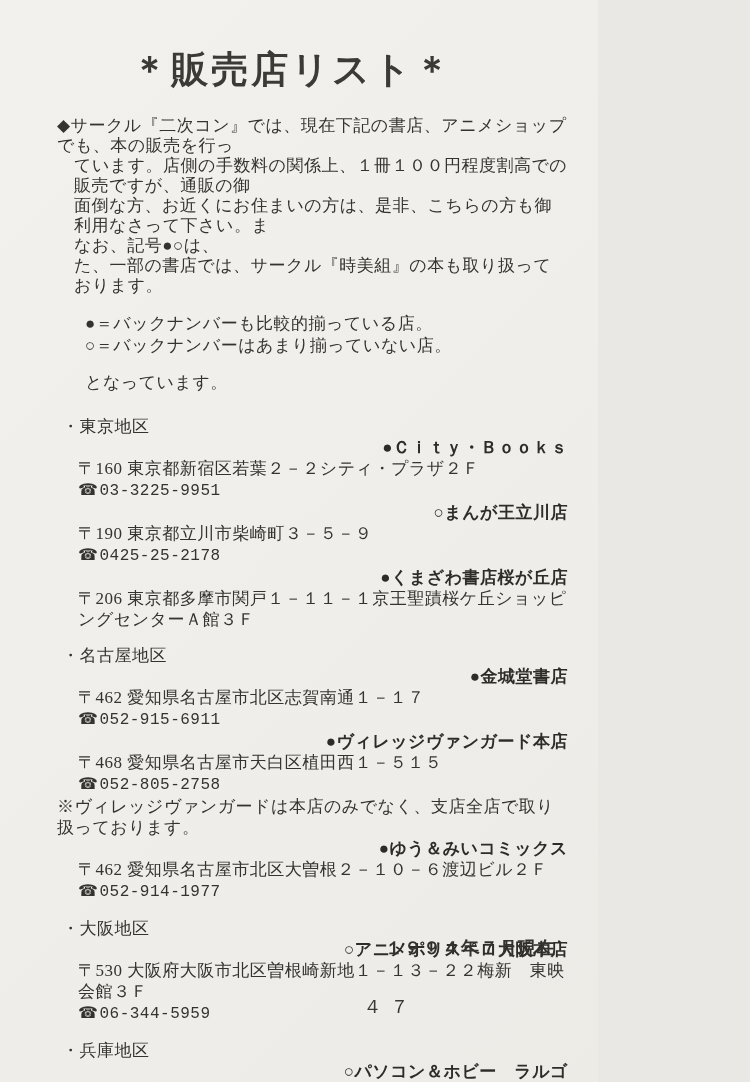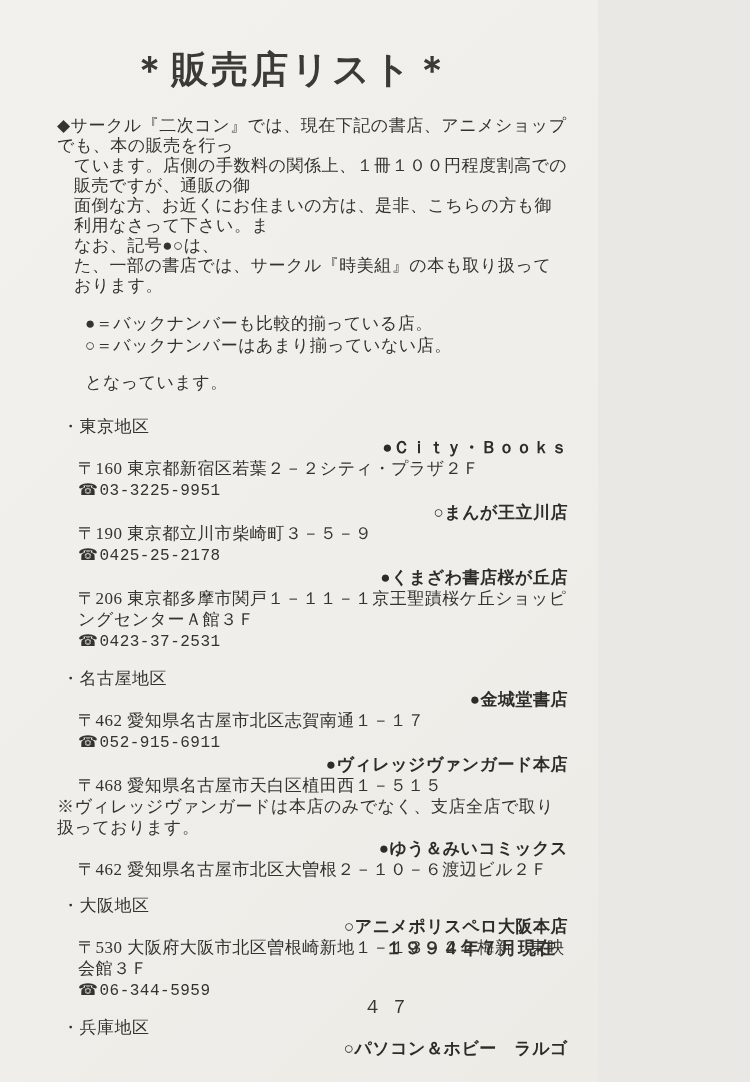--- a/index.html
+++ b/index.html
@@ -96,42 +96,43 @@
 
       <div class="store">
         <div class="store-name-line"><span class="sym">○</span><span>まんが王立川店</span></div>
         <div class="store-address">〒190 東京都立川市柴崎町３－５－９</div>
         <div class="store-phone"><span class="phone-icon">☎</span><span>0425-25-2178</span></div>
       </div>
 
       <div class="store">
         <div class="store-name-line"><span class="sym">●</span><span>くまざわ書店桜が丘店</span></div>
         <div class="store-address">〒206 東京都多摩市関戸１－１１－１京王聖蹟桜ケ丘ショッピングセンターＡ館３Ｆ</div>
-        <div class="store-phone"><span class="phone-icon">☎</span><span>0423-37-2531</span></div>
       </div>
     </div>
 
     <div class="section">
       <div class="section-header">・名古屋地区</div>
 
       <div class="store">
         <div class="store-name-line"><span class="sym">●</span><span>金城堂書店</span></div>
         <div class="store-address">〒462 愛知県名古屋市北区志賀南通１－１７</div>
         <div class="store-phone"><span class="phone-icon">☎</span><span>052-915-6911</span></div>
       </div>
 
       <div class="store">
         <div class="store-name-line"><span class="sym">●</span><span>ヴィレッジヴァンガード本店</span></div>
         <div class="store-address">〒468 愛知県名古屋市天白区植田西１－５１５</div>
+        <div class="store-phone"><span class="phone-icon">☎</span><span>052-805-2758</span></div>
         <div class="store-note">※ヴィレッジヴァンガードは本店のみでなく、支店全店で取り扱っております。</div>
       </div>
 
       <div class="store">
         <div class="store-name-line"><span class="sym">●</span><span>ゆう＆みいコミックス</span></div>
         <div class="store-address">〒462 愛知県名古屋市北区大曽根２－１０－６渡辺ビル２Ｆ</div>
+        <div class="store-phone"><span class="phone-icon">☎</span><span>052-914-1977</span></div>
       </div>
     </div>
 
     <div class="section">
       <div class="section-header">・大阪地区</div>
 
       <div class="store">
         <div class="store-name-line"><span class="sym">○</span><span>アニメポリスペロ大阪本店</span></div>
         <div class="store-address">〒530 大阪府大阪市北区曽根崎新地１－１３－２２梅新　東映会館３Ｆ</div>
         <div class="store-phone"><span class="phone-icon">☎</span><span>06-344-5959</span></div>

